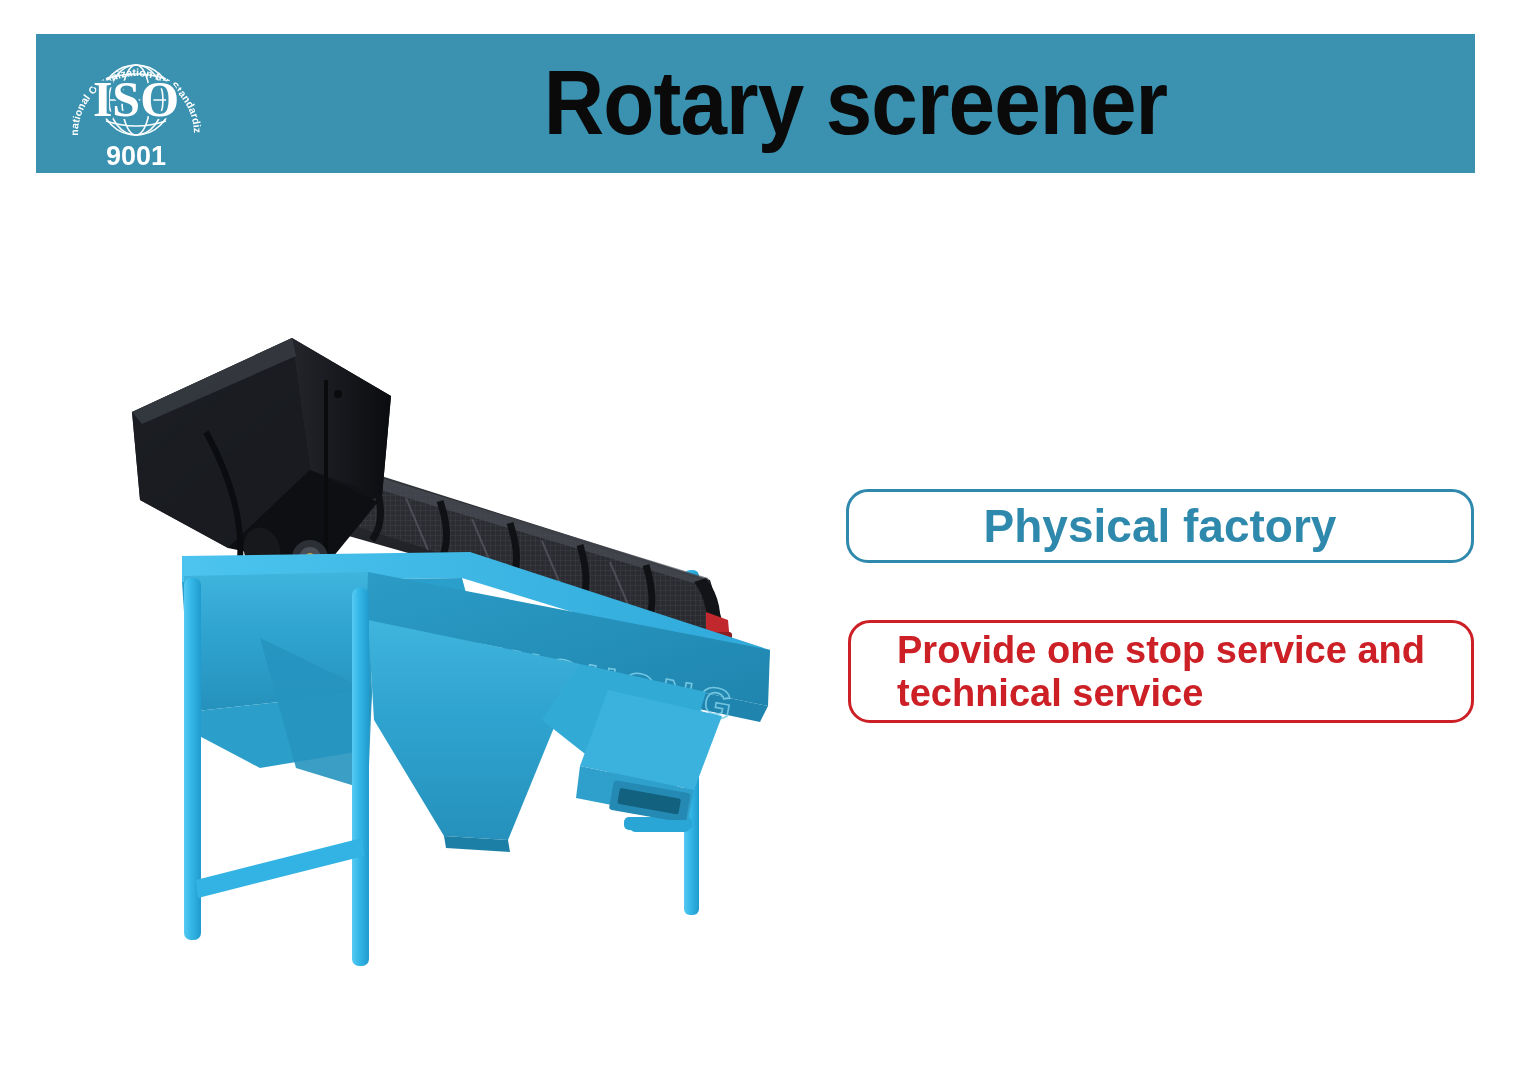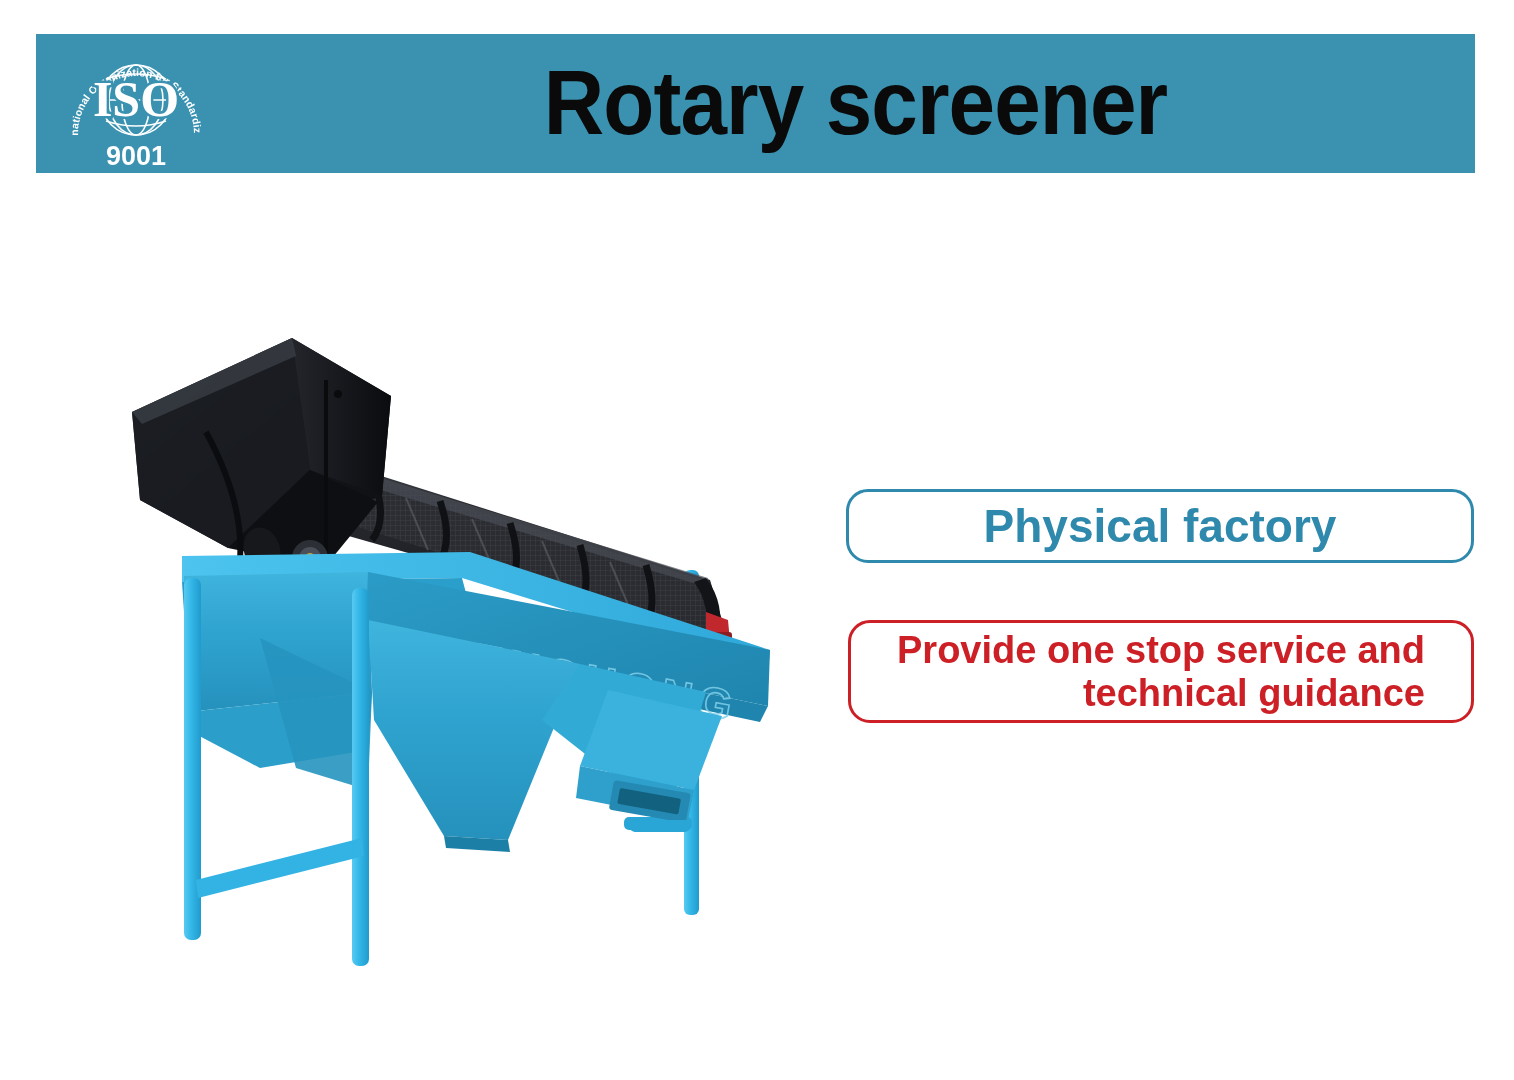--- a/index.html
+++ b/index.html
@@ -31,21 +31,21 @@
     transform:scaleX(0.93);transform-origin:center center;
     white-space:nowrap;
   }
 
   
   .callout{
     position:absolute;
     background:#ffffff;
     border-radius:22px;
     display:flex;align-items:center;justify-content:center;
-    text-align:right;
+    text-align:left;
     font-weight:bold;
     font-family:"Liberation Sans Narrow","Liberation Sans",sans-serif;
     box-sizing:border-box;
   }
   .callout-physical{
     left:846px;top:489px;width:628px;height:74px;
     border:3px solid #2e89ad;
     color:#2e89ad;
     font-size:46px;
     letter-spacing:0px;
@@ -248,17 +248,17 @@
     </svg>
   </div>
 
   <div class="callout callout-physical">
     <span>Physical factory</span>
   </div>
 
   <div class="callout callout-service">
     <span>
       <span>Provide one stop service and</span><br>
-      <span>technical guidance</span>
+      <span>technical service</span>
     </span>
   </div>
 
 </div>
 
 </body></html>

